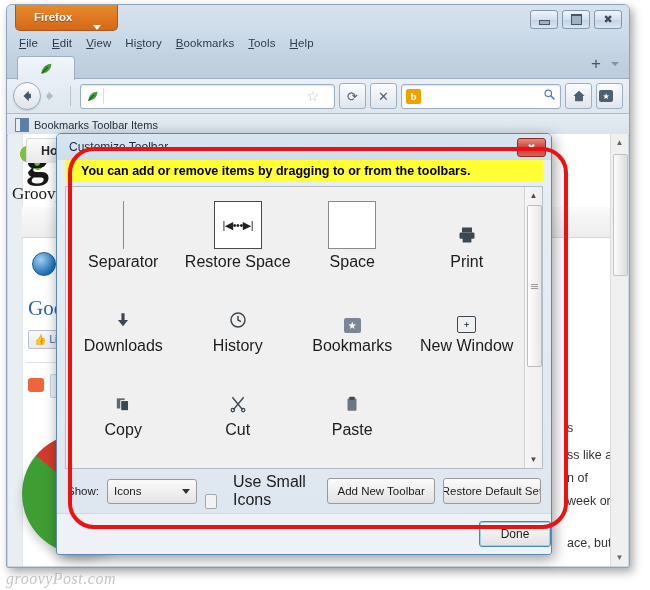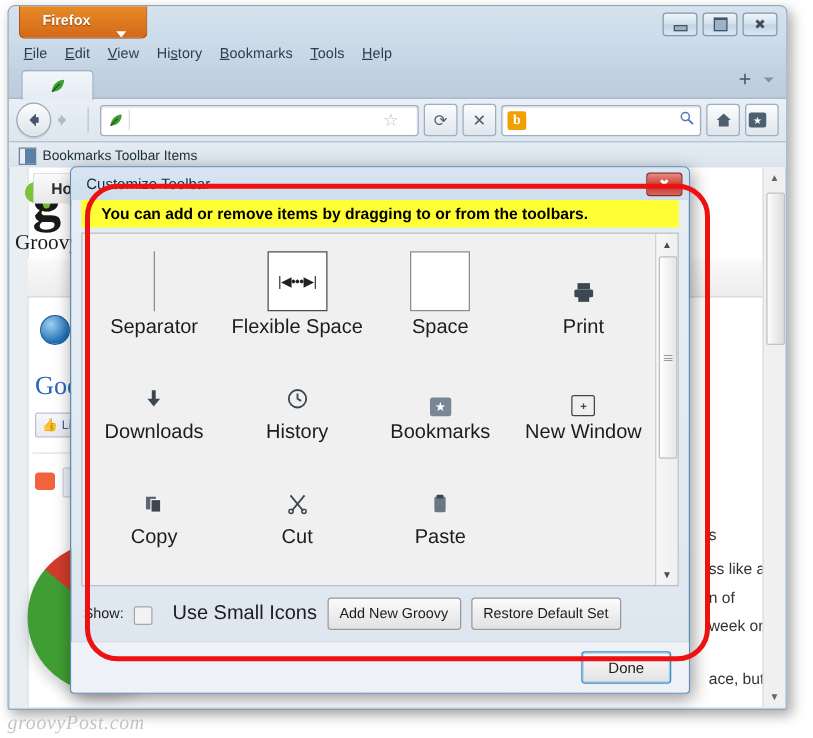--- a/index.html
+++ b/index.html
@@ -463,21 +463,20 @@
     display:flex;align-items:center;justify-content:center;
     white-space:nowrap;
   }
   #restore-btn { overflow:hidden; max-width: 118px; }
 
   #dlg-footer {
     height: 40px;
     border-top: 1px solid #cfd8e1;
     background: #eef2f6;
     display:flex; align-items:center; justify-content:flex-end;
-    padding-right: 14px;
     border-radius: 0 0 3px 3px;
   }
   #done-btn {
     width: 70px; height: 24px;
     background: linear-gradient(to bottom, #fbfbfb 0%, #e2e2e2 100%);
     border: 1px solid #3c8ac0;
     border-radius: 3px;
     box-shadow: 0 0 0 1px #9fd0ee inset;
     font-size: 12px; color:#1c1c1c;
     display:flex;align-items:center;justify-content:center;
@@ -654,21 +653,21 @@
           <div class="pal-item">
             <div class="pal-glyph">
               <span class="sep-line"></span>
             </div>
             <div class="pal-label">Separator</div>
           </div>
           <div class="pal-item">
             <div class="pal-glyph">
               <span class="flex-space-box">|◀•••▶|</span>
             </div>
-            <div class="pal-label">Flexible Space</div>
+            <div class="pal-label">Restore Space</div>
           </div>
           <div class="pal-item">
             <div class="pal-glyph">
               <span class="space-box"></span>
             </div>
             <div class="pal-label">Space</div>
           </div>
           <div class="pal-item">
             <div class="pal-glyph">
               <span class="icon24"><svg width="20" height="20" viewBox="0 0 16 16">
@@ -742,25 +741,29 @@
         <div class="pal-sb-btn" id="pal-sb-up">▲</div>
         <div id="pal-sb-thumb">
           <span class="grip"></span>
         </div>
         <div class="pal-sb-btn" id="pal-sb-down">▼</div>
       </div>
     </div>
 
     <div id="dlg-controls">
       <span id="show-label">Show:</span>
+      <div id="show-select">
+        <span>Icons</span>
+        <span class="sel-caret"></span>
+      </div>
       <div id="smallicons-wrap">
         <span class="checkbox"></span>
         <span>Use Small Icons</span>
       </div>
-      <div class="dlg-btn">Add New Groovy</div>
+      <div class="dlg-btn">Add New Toolbar</div>
       <div class="dlg-btn" id="restore-btn">Restore Default Set</div>
     </div>
   </div>
 
   <div id="dlg-footer">
     <div id="done-btn">Done</div>
   </div>
 </div>
 
 <div id="red-annotation"></div>

